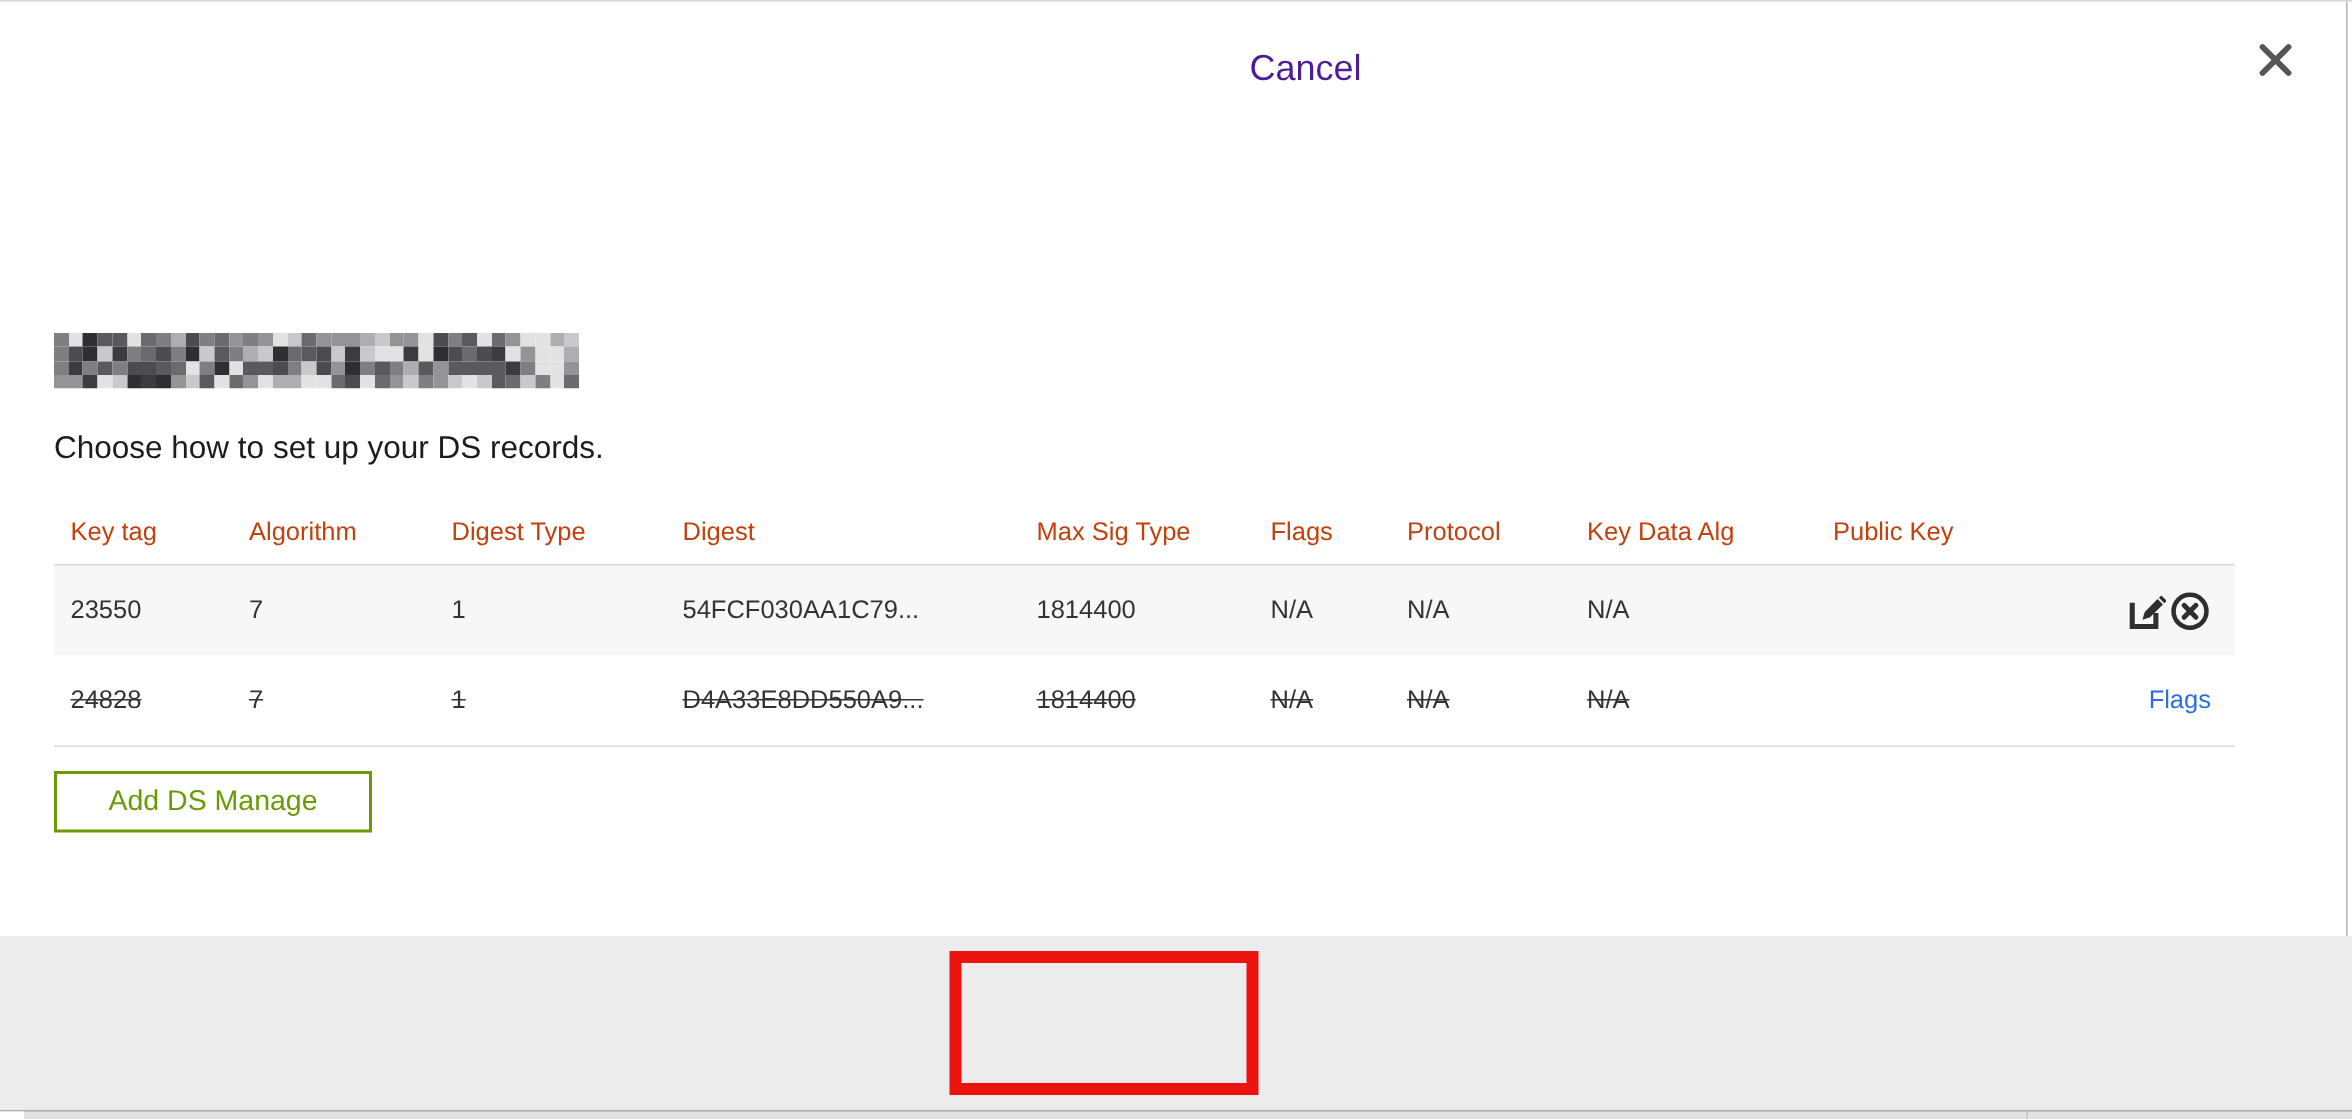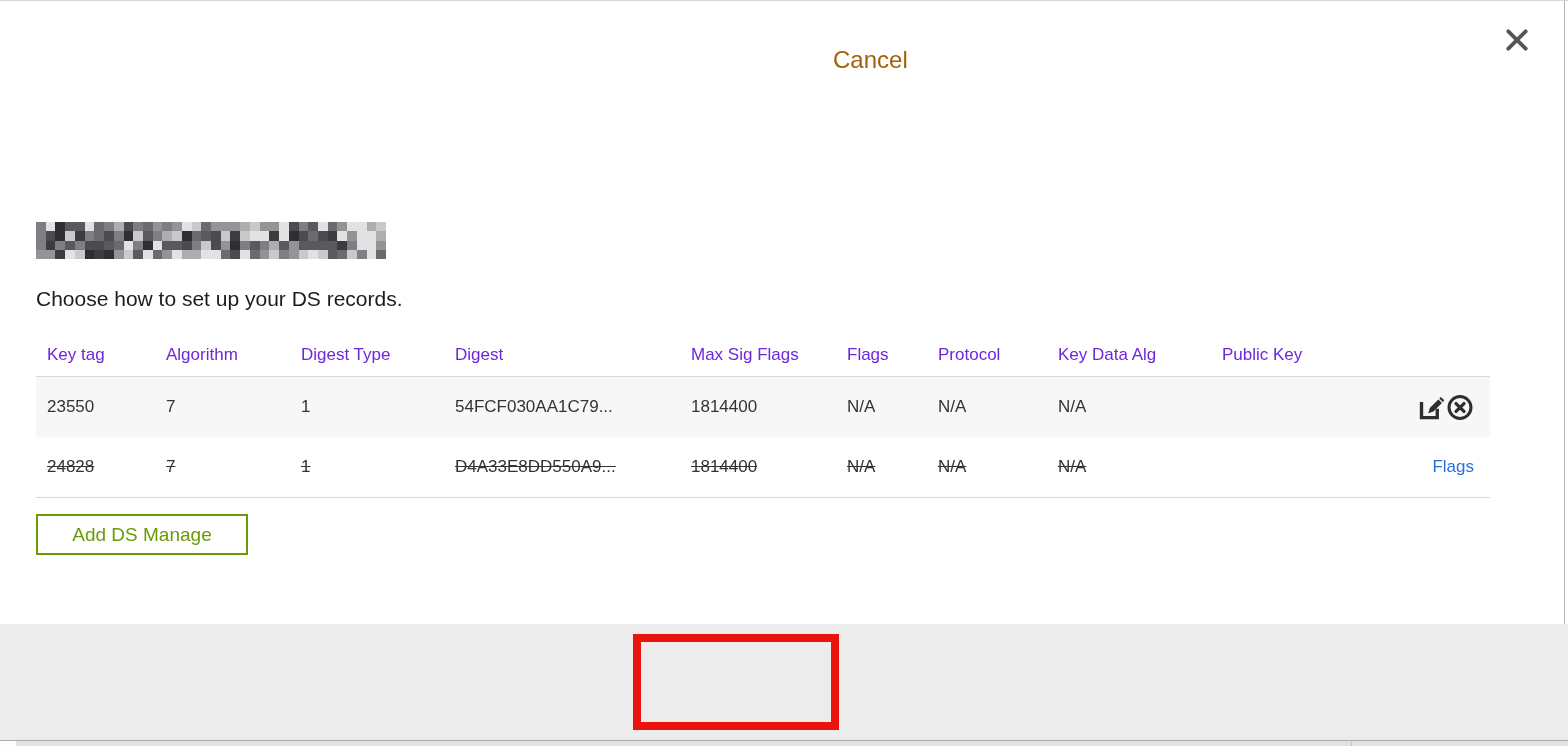--- a/index.html
+++ b/index.html
@@ -24,21 +24,21 @@
 
   .intro-text { position:absolute; left:36px; top:286px; font-size:21px;
                 color:#1c1c1c; }
 
   
   .ds-table { position:absolute; left:36px; top:333px; width:1454px; font-size:17px; }
   .tr { display:grid;
         grid-template-columns:119px 135px 154px 236px 156px 91px 120px 164px 1fr;
         align-items:center; }
   .tr > div { padding-left:11px; white-space:nowrap; overflow:hidden; }
-  .thead { height:42px; color:#6d28d9; }
+  .thead { height:42px; color:#c2410c; }
   .row { height:61px; color:#333; }
   .row-0 { background:#f7f7f7; border-top:1px solid #d9d9d9; }
   .row-1 { background:#fff; border-bottom:1px solid #d9d9d9; }
   .row-1 .cell-text { text-decoration:line-through; }
   .last-cell { display:flex; align-items:center; justify-content:space-between;
                padding-right:16px; }
   .actions { display:flex; align-items:center; gap:2px; }
   .icon-btn { width:28px; height:28px; display:flex; align-items:center;
               justify-content:center; cursor:pointer; }
   .undo-link { color:#2b6fdf; cursor:pointer; font-size:17px; }
@@ -50,22 +50,22 @@
              cursor:pointer; }
 
   
   .footer { position:absolute; left:0; top:623px; width:1568px; height:116px;
             background:#ececec; }
   .annotation-box { position:absolute; left:633px; top:10px; width:206px; height:96px;
                     border:8px solid #ec130e; background:transparent; }
   .save-btn { position:absolute; left:655px; top:27px; width:158px; height:66px;
               background:#699c02; border:none; border-bottom:6px solid #527a00;
               color:#fff; font-size:24px; font-family:inherit; cursor:pointer; }
-  .cancel-link { position:absolute; left:833px; top:45px; font-size:24px;
-                 color:#a16207; cursor:pointer; }
+  .cancel-link { position:absolute; left:833px; top:31px; font-size:24px;
+                 color:#4c1d95; cursor:pointer; }
 
   
   .bottom-strip { position:absolute; left:0; top:739px; width:1568px; height:7px;
                   background:#e2e2e2; border-top:1px solid #aaa; }
   .bottom-strip .seg-line { position:absolute; left:1351px; top:0; width:1px;
                             height:7px; background:#c6c6c6; }
   .bottom-strip .seg-white { position:absolute; left:0; top:0; width:16px;
                              height:7px; background:#fdfdfd; }
 </style>
 </head>
@@ -229,21 +229,21 @@
     </div>
 
   <div class="intro-text">Choose how to set up your DS records.</div>
 
   <div class="ds-table">
     <div class="tr thead">
       <div>Key tag</div>
       <div>Algorithm</div>
       <div>Digest Type</div>
       <div>Digest</div>
-      <div>Max Sig Flags</div>
+      <div>Max Sig Type</div>
       <div>Flags</div>
       <div>Protocol</div>
       <div>Key Data Alg</div>
       <div>Public Key</div>
     </div>
 
     <div class="tr row row-0">
       <div class="cell-text">23550</div>
       <div class="cell-text">7</div>
       <div class="cell-text">1</div>

